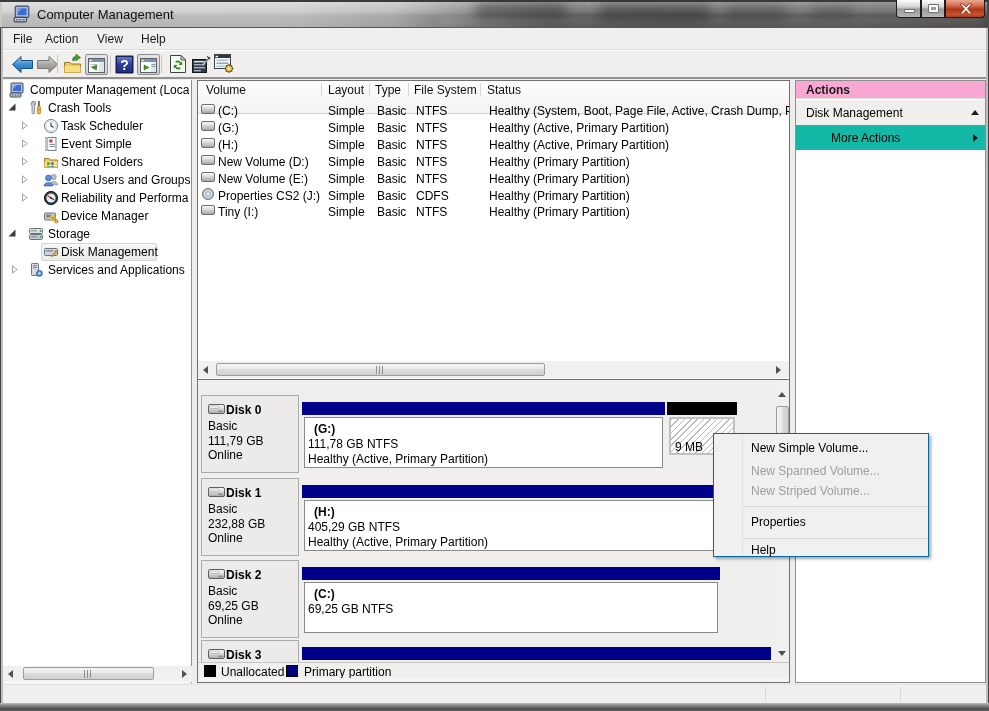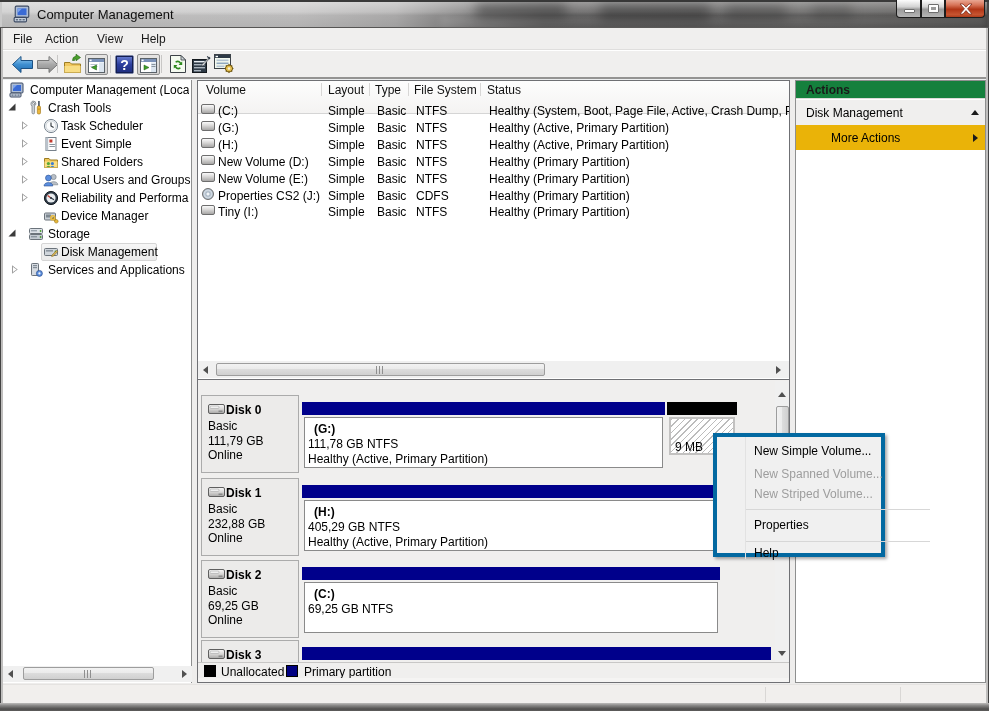--- a/index.html
+++ b/index.html
@@ -58,21 +58,21 @@
 .thumbv{position:absolute;left:1px;width:13px;border:1px solid #9d9d9d;border-radius:2px;
   background:linear-gradient(90deg,#f2f2f2 0,#ebebeb 45%,#dcdcdc 50%,#d0d0d0 100%)}
 
 #diskpane{left:0;top:299px;width:591px;height:302px;background:#f0efee}
 .dico{width:17px;height:12px}
 .dlabel{position:absolute;left:3px;width:98px;height:78px;background:#ecebea;border:1px solid #ababab;font-size:12px}
 .dbar{position:absolute;background:#00008b}
 .dbox{position:absolute;background:#fff;border:1px solid #8a8a8a;font-size:12px}
 .hatch{background:repeating-linear-gradient(-45deg,#fff 0,#fff 3.5px,#bcbcbc 3.5px,#bcbcbc 4.5px);border:2px solid #c2c1c0;}
 
-#cmenu{left:713px;top:433px;width:172px;height:124px;background:#f0f0f0;border:4px solid #0369a1;
+#cmenu{left:713px;top:433px;width:216px;height:124px;background:#f0f0f0;border:1px solid #0369a1;
   box-shadow:2px 2px 3px rgba(0,0,0,.35)}
 #cmenu .it{position:absolute;left:37px;white-space:nowrap;font-size:12px}
 #cmenu .sep{position:absolute;left:29px;width:184px;height:1px;background:#d7d7d7}
 #cmenu .gut{position:absolute;left:28px;top:0;width:1px;height:122px;background:#e2e2e2}
 </style>
 </head>
 <body>
 <svg width="0" height="0" style="position:absolute">
 <defs>
 <linearGradient id="ghdd" x1="0" y1="0" x2="0" y2="1">
@@ -498,28 +498,28 @@
 
   <div class="r" style="left:0;top:581px;width:591px;height:16px;background:#f0efee;border-top:1px solid #c8c7c6">
     <div class="r" style="left:6px;top:2px;width:12px;height:12px;background:#000"></div>
     <div class="tx" style="left:23px;top:3px">Unallocated</div>
     <div class="r" style="left:88px;top:2px;width:12px;height:12px;background:#000082;border:1px solid #000"></div>
     <div class="tx" style="left:106px;top:3px">Primary partition</div>
   </div>
   <div class="r" style="left:0;top:597px;width:591px;height:4px;background:#f5f4f3"></div>
 </div>
 <div class="r" id="actions">
-  <div class="r" style="left:0;top:0;width:189px;height:18px;background:#15803d;border-bottom:1px solid #dcdbda">
+  <div class="r" style="left:0;top:0;width:189px;height:18px;background:#f9a8d4;border-bottom:1px solid #dcdbda">
     <div class="tx b" style="left:10px;top:3px;color:#1a1a1a">Actions</div>
   </div>
   <div class="r" style="left:0;top:19px;width:189px;height:25px;background:#f0efee">
     <div class="tx" style="left:10px;top:7px">Disk Management</div>
     <div class="arr" style="left:175px;top:10px;border-left:4px solid transparent;border-right:4px solid transparent;border-bottom:5px solid #1a1a1a"></div>
   </div>
-  <div class="r" style="left:0;top:44px;width:189px;height:25px;background:#eab308">
+  <div class="r" style="left:0;top:44px;width:189px;height:25px;background:#14b8a6">
     <div class="tx" style="left:35px;top:7px">More Actions</div>
     <div class="arr" style="left:177px;top:9px;border-top:4px solid transparent;border-bottom:4px solid transparent;border-left:5px solid #1a1a1a"></div>
   </div>
 </div>
 
 <div class="r" id="cmenu">
   <div class="gut"></div>
   <div class="it" style="top:7px">New Simple Volume...</div>
   <div class="it" style="top:30px;color:#9d9d9d">New Spanned Volume...</div>
   <div class="it" style="top:50px;color:#9d9d9d">New Striped Volume...</div>

